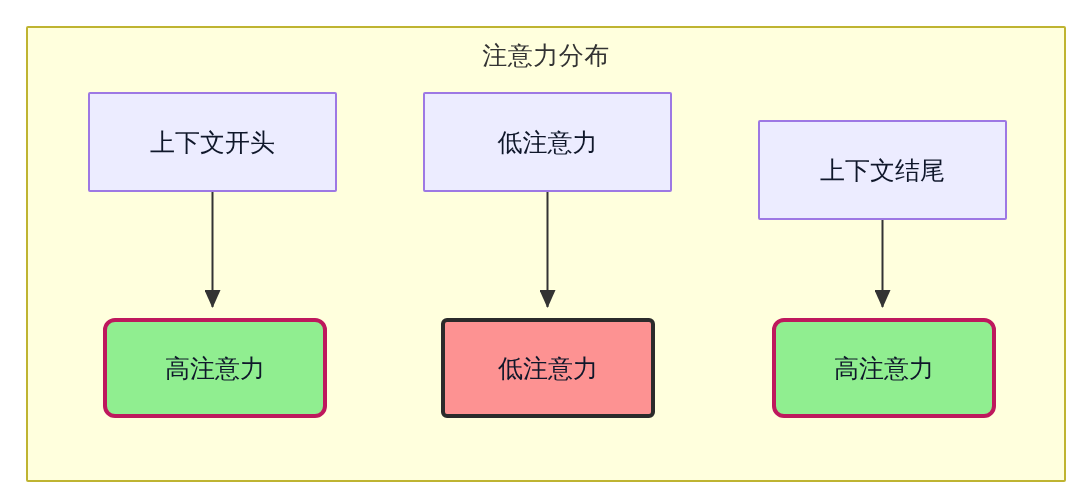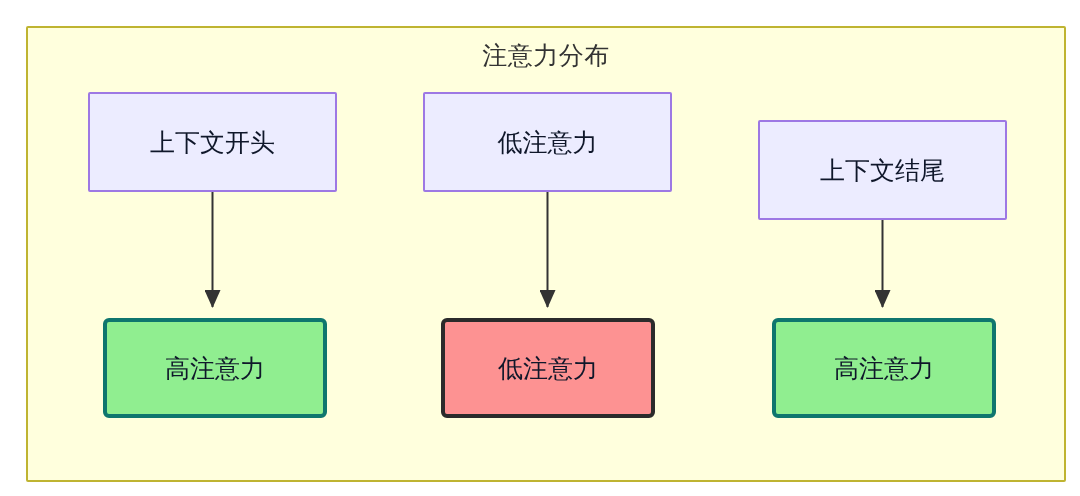--- a/index.html
+++ b/index.html
@@ -62,22 +62,22 @@
   }
 
   .node.context {
     background: #ececff;
     border: 2px solid #9d78e4;
     border-radius: 2px;
   }
 
   .node.attn-high {
     background: #90ee90;
-    border: 4px solid #0f766e;
-    border-radius: 6px;
+    border: 4px solid #be185d;
+    border-radius: 12px;
   }
 
   .node.attn-low {
     background: #fd9292;
     border: 4px solid #2b2b2b;
     border-radius: 6px;
   }
 
   
   .ctx-1 { left: 88px;  top: 92px; width: 249px; height: 100px; }

